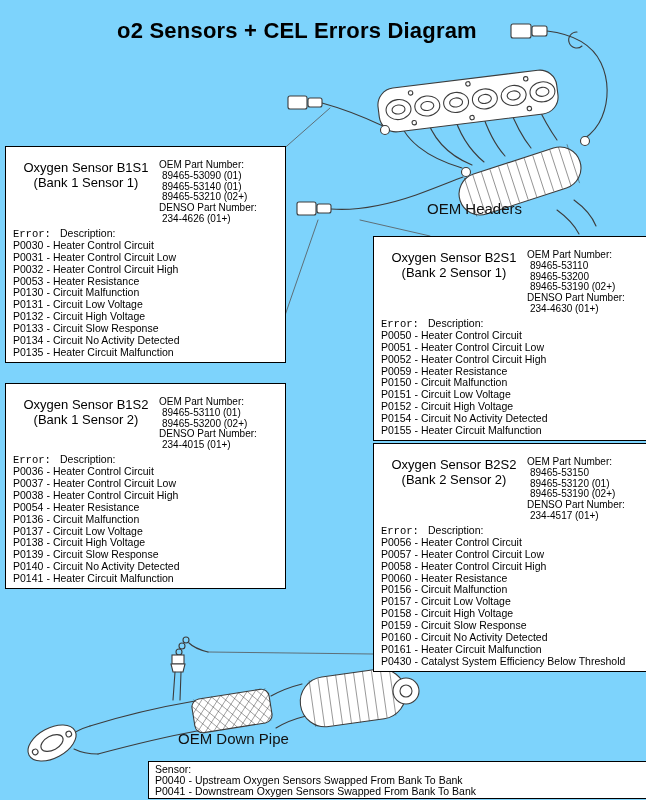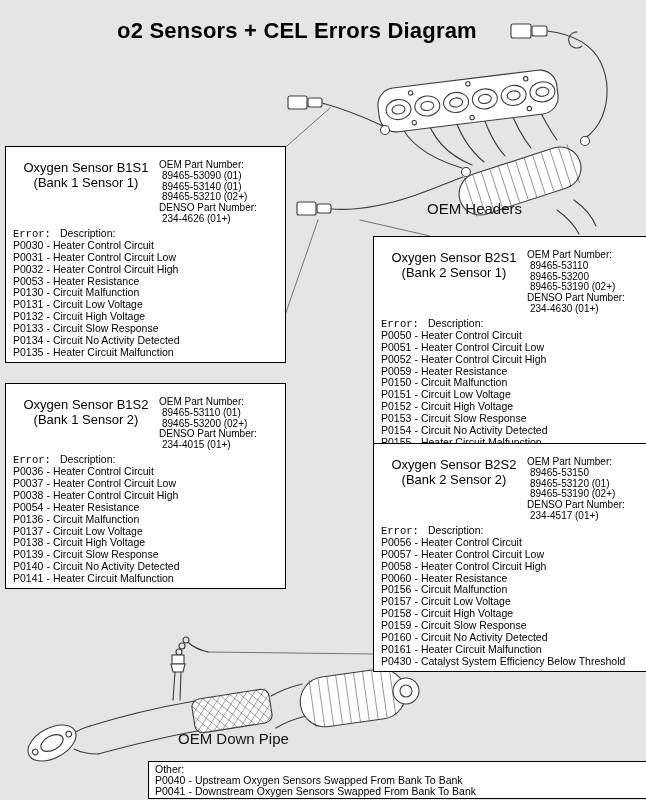--- a/index.html
+++ b/index.html
@@ -1,17 +1,17 @@
 <!DOCTYPE html>
 <html><head>
 <meta charset="utf-8">
 <style>
   html,body{margin:0;padding:0;}
   body{width:646px;height:800px;background:#fff;color:#000;font-family:"Liberation Sans",sans-serif;}
-  .page{position:relative;width:646px;height:800px;overflow:hidden;background:#e5e5e5;}
+  .page{position:relative;width:646px;height:800px;overflow:hidden;background:#7dd3fc;}
   .art{position:absolute;left:0;top:0;z-index:1;}
   .title{position:absolute;left:0;top:3px;width:594px;text-align:center;font-size:22px;font-weight:700;z-index:2;letter-spacing:.2px;}
   .big-label{position:absolute;font-size:15px;z-index:2;color:#111;white-space:nowrap;}
   #headers-label{left:427px;top:200px;}
   #downpipe-label{left:178px;top:730px;}
   .sensor-box{position:absolute;background:#fff;border:1px solid #000;padding:12px 6px 3px 7px;z-index:3;}
   #box-b1s1{left:5px;top:146px;width:266px;}
   #box-b1s2{left:5px;top:352px;width:266px;margin-top:31px;}
   #box-b2s1{left:373px;top:236px;width:266px;}
   #box-b2s2{left:373px;top:443px;width:268px;}
@@ -284,21 +284,20 @@
         <div class="code-row"><span>P0052</span><span class="sep">-</span><span>Heater Control Circuit High</span></div>
 
         <div class="code-row"><span>P0059</span><span class="sep">-</span><span>Heater Resistance</span></div>
 
         <div class="code-row"><span>P0150</span><span class="sep">-</span><span>Circuit Malfunction</span></div>
 
         <div class="code-row"><span>P0151</span><span class="sep">-</span><span>Circuit Low Voltage</span></div>
 
         <div class="code-row"><span>P0152</span><span class="sep">-</span><span>Circuit High Voltage</span></div>
 
-        <div class="code-row"><span>P0153</span><span class="sep">-</span><span>Circuit Slow Response</span></div>
 
         <div class="code-row"><span>P0154</span><span class="sep">-</span><span>Circuit No Activity Detected</span></div>
 
         <div class="code-row"><span>P0155</span><span class="sep">-</span><span>Heater Circuit Malfunction</span></div>
       </div>
   </section>
 
   <section class="sensor-box" id="box-b2s2">
     <div class="box-head">
       <div class="box-titles">
@@ -343,21 +342,21 @@
 
         <div class="code-row"><span>P0160</span><span class="sep">-</span><span>Circuit No Activity Detected</span></div>
 
         <div class="code-row"><span>P0161</span><span class="sep">-</span><span>Heater Circuit Malfunction</span></div>
 
         <div class="code-row"><span>P0430</span><span class="sep">-</span><span>Catalyst System Efficiency Below Threshold</span></div>
       </div>
   </section>
 
   <section class="other-box">
-    <div>Other:</div>
+    <div>Sensor:</div>
     <div class="code-list">
 
         <div class="code-row"><span>P0040</span><span class="sep">-</span><span>Upstream Oxygen Sensors Swapped From Bank To Bank</span></div>
 
         <div class="code-row"><span>P0041</span><span class="sep">-</span><span>Downstream Oxygen Sensors Swapped From Bank To Bank</span></div>
       </div>
   </section>
 
   <div class="version">lex15m v1.6</div>
 </div>

